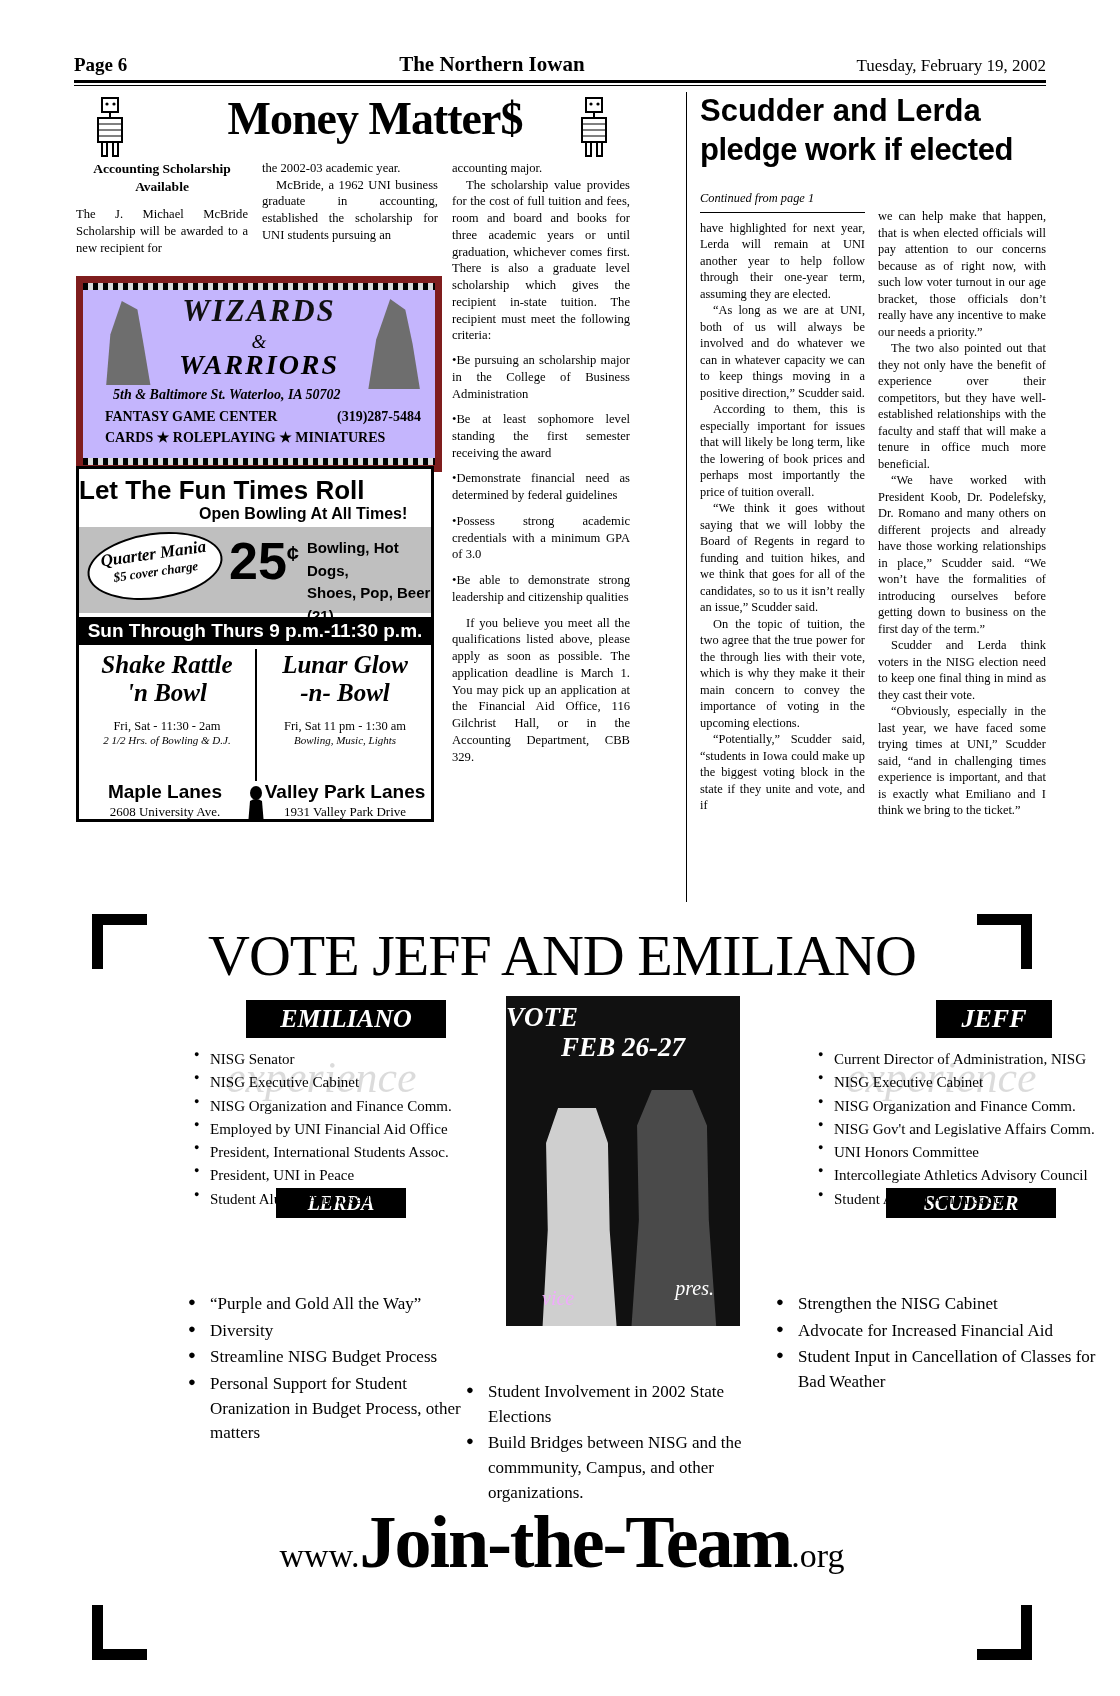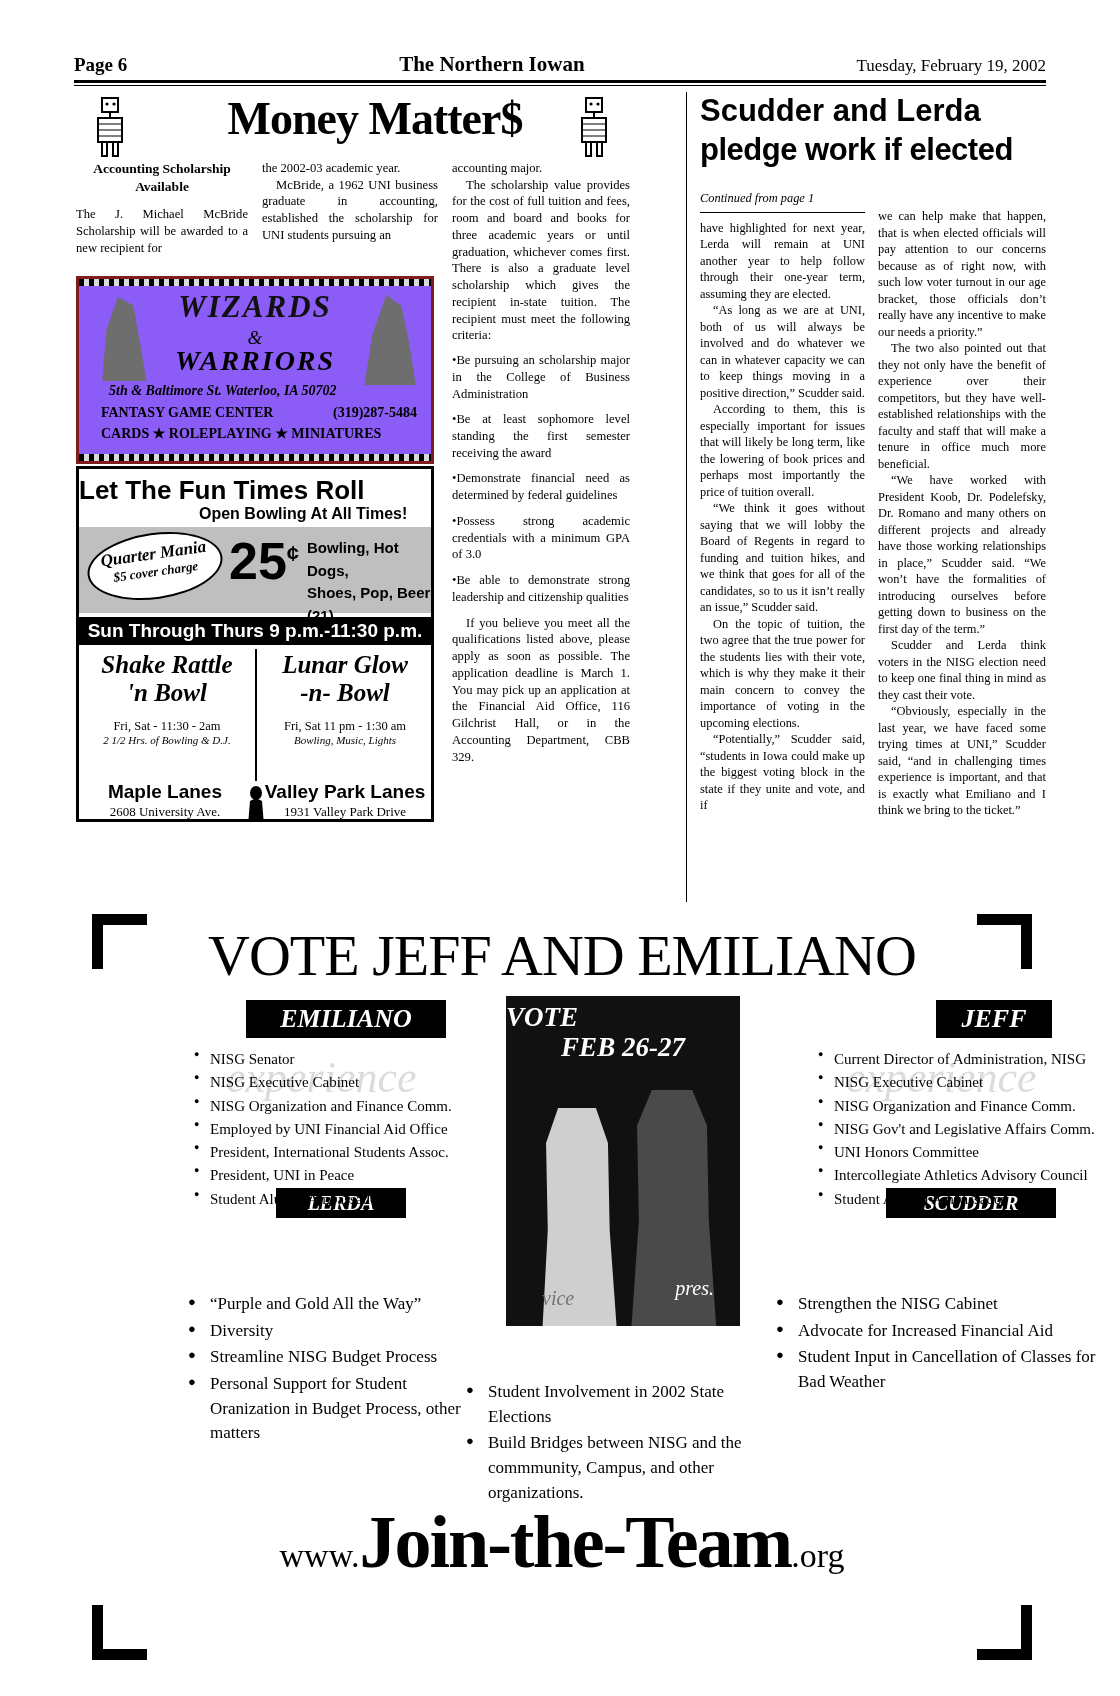--- a/index.html
+++ b/index.html
@@ -55,21 +55,21 @@
   }
   .colA { left:76px; top:160px; width:172px; }
   .colB { left:262px; top:160px; width:176px; }
   .colC { left:452px; top:160px; width:178px; }
   .bullets { margin-top:8px; }
   .bullets p { text-indent:0; margin-bottom:9px; }
 
   
   .ad-wizards {
     position:absolute; left:76px; top:276px; width:352px; height:182px;
-    border:3px solid #7f1d1d; background:#8b5cf6;
+    border:7px solid #7f1d1d; background:#c4b5fd;
     overflow:hidden;
   }
   .ad-dots { position:absolute; left:0; top:0; right:0; height:7px;
     background:repeating-linear-gradient(to right,#000 0 5px,#d9d9d9 5px 10px); }
   .ad-dots.bot { top:auto; bottom:0; }
   .wiz-title { position:absolute; left:0; right:0; top:10px; text-align:center;
     font-family:"Liberation Serif", serif; font-style:italic; font-weight:bold;
     font-size:31px; letter-spacing:2px; color:#111; }
   .wiz-amp { position:absolute; left:0; right:0; top:48px; text-align:center; font-size:19px; font-style:italic; }
   .wiz-title2 { position:absolute; left:0; right:0; top:66px; text-align:center;
@@ -150,21 +150,21 @@
   .exp-right { left:742px; top:148px; width:330px; }
   .watermark { position:absolute; font-family:"Liberation Serif", serif; font-style:italic;
     font-size:44px; color:rgba(0,0,0,0.14); pointer-events:none; }
 
   .photo { position:absolute; left:430px; top:96px; width:234px; height:330px;
     background:#111; overflow:hidden; }
   .photo .votetxt { position:absolute; left:0; top:6px; width:234px; text-align:left;
     color:#fff; font-family:"Liberation Serif", serif; font-style:italic; font-weight:bold; font-size:27px; }
   .photo .febtxt { position:absolute; left:0; top:36px; width:234px; text-align:center;
     color:#fff; font-family:"Liberation Serif", serif; font-style:italic; font-weight:bold; font-size:27px; }
-  .photo .vice { position:absolute; left:36px; bottom:16px; color:#737373; font-style:italic; font-size:20px; }
+  .photo .vice { position:absolute; left:36px; bottom:16px; color:#f0abfc; font-style:italic; font-size:20px; }
   .photo .pres { position:absolute; right:26px; bottom:26px; color:#fff; font-style:italic; font-size:20px; }
   .ph-person { position:absolute; bottom:0; }
 
   .plat { position:absolute; font-size:17px; line-height:1.45; }
   .plat li { list-style:none; position:relative; padding-left:22px; margin-bottom:2px; }
   .plat li:before { content:"\25CF"; position:absolute; left:0; top:1px; font-size:13px; }
   .plat ul { margin:0; padding:0; }
   .plat-left { left:112px; top:392px; width:296px; }
   .plat-center { left:390px; top:480px; width:316px; }
   .plat-right { left:700px; top:392px; width:320px; }
@@ -315,21 +315,21 @@
     </div>
   </div>
 
   <div class="rcol rcolA">
     <div class="contfrom">Continued from page 1</div>
     <div class="contrule"></div>
     <p class="first">have highlighted for next year, Lerda will remain at UNI another year to help follow through their one-year term, assuming they are elected.</p>
     <p>“As long as we are at UNI, both of us will always be involved and do whatever we can in whatever capacity we can to keep things moving in a positive direction,” Scudder said.</p>
     <p>According to them, this is especially important for issues that will likely be long term, like the lowering of book prices and perhaps most importantly the price of tuition overall.</p>
     <p>“We think it goes without saying that we will lobby the Board of Regents in regard to funding and tuition hikes, and we think that goes for all of the candidates, so to us it isn’t really an issue,” Scudder said.</p>
-    <p>On the topic of tuition, the two agree that the true power for the students lies with their vote, which is why they make it their main concern to convey the importance of voting in the upcoming elections.</p>
+    <p>On the topic of tuition, the two agree that the true power for the through lies with their vote, which is why they make it their main concern to convey the importance of voting in the upcoming elections.</p>
     <p>“Potentially,” Scudder said, “students in Iowa could make up the biggest voting block in the state if they unite and vote, and if</p>
   </div>
 
   <div class="rcol rcolB">
     <p class="first">we can help make that happen, that is when elected officials will pay attention to our concerns because as of right now, with such low voter turnout in our age bracket, those officials don’t really have any incentive to make our needs a priority.”</p>
     <p>The two also pointed out that they not only have the benefit of experience over their competitors, but they have well-established relationships with the faculty and staff that will make a tenure in office much more beneficial.</p>
     <p>“We have worked with President Koob, Dr. Podelefsky, Dr. Romano and many others on different projects and already have those working relationships in place,” Scudder said. “We won’t have the formalities of introducing ourselves before getting down to business on the first day of the term.”</p>
     <p>Scudder and Lerda think voters in the NISG election need to keep one final thing in mind as they cast their vote.</p>
     <p>“Obviously, especially in the last year, we have faced some trying times at UNI,” Scudder said, “and in challenging times experience is important, and that is exactly what Emiliano and I think we bring to the ticket.”</p>
   </div>

